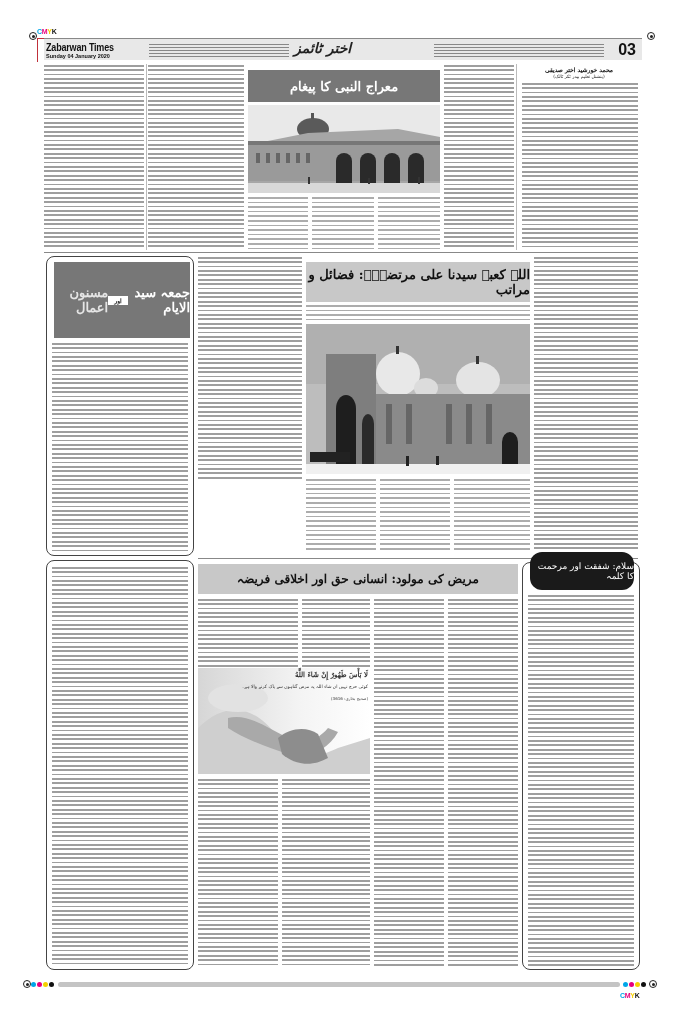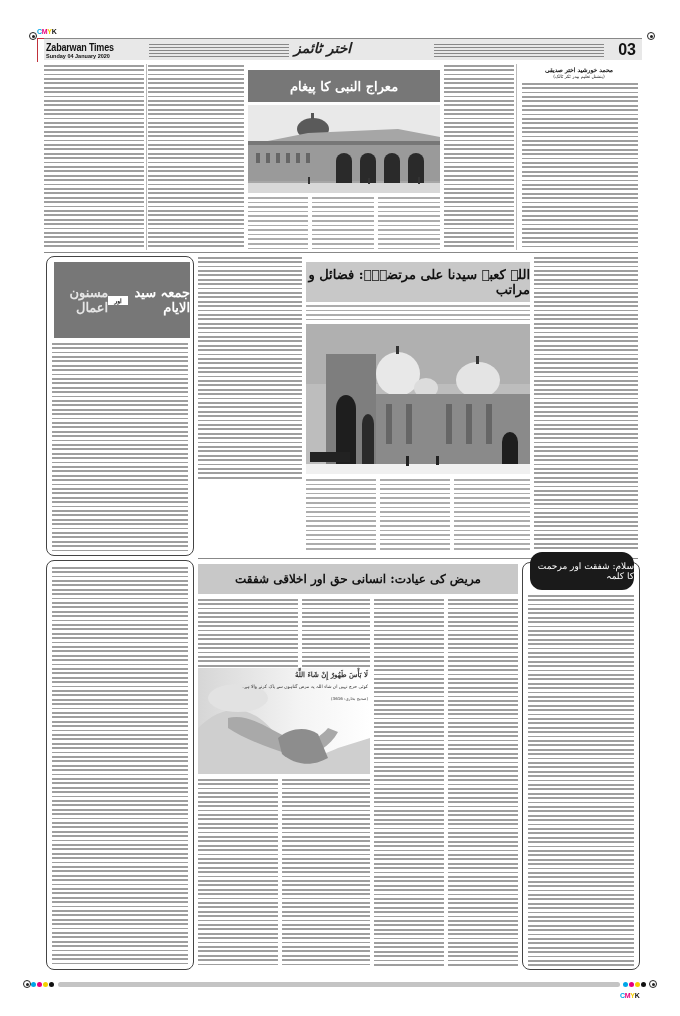--- a/index.html
+++ b/index.html
@@ -157,21 +157,21 @@
 <div class="txt" style="left:306px;top:478px;width:70px;height:74px;"></div>
 <div class="txt" style="left:380px;top:478px;width:70px;height:74px;"></div>
 <div class="txt" style="left:454px;top:478px;width:76px;height:74px;"></div>
 <div class="txt dense" style="left:534px;top:256px;width:104px;height:296px;"></div>
 
 <div class="hrule" style="left:198px;top:558px;width:440px;"></div>
 
 <div class="boxed" style="left:46px;top:560px;width:148px;height:410px;"></div>
 <div class="txt dense" style="left:52px;top:566px;width:136px;height:398px;"></div>
 
-<div class="title-box" style="left:198px;top:564px;width:320px;height:30px;font-size:12px;">مریض کی عیادت: انسانی حق اور اخلاقی شفقت</div>
+<div class="title-box" style="left:198px;top:564px;width:320px;height:30px;font-size:12px;">مریض کی مولود: انسانی حق اور اخلاقی فریضہ</div>
 <div class="txt dense" style="left:198px;top:598px;width:100px;height:70px;"></div>
 <div class="txt dense" style="left:302px;top:598px;width:68px;height:70px;"></div>
 <div class="photo" style="left:198px;top:668px;width:172px;height:106px;background:linear-gradient(90deg,#d6d6d6,#f4f4f4 60%,#ffffff);">
   <svg width="172" height="106" viewBox="0 0 172 106">
     <path d="M0,60 C30,30 60,40 80,70 C90,85 110,95 140,80 L172,70 L172,106 L0,106 Z" fill="#cfcfcf"></path>
     <path d="M30,50 C50,45 70,60 90,70 C105,78 120,72 130,60 L140,64 C130,82 110,92 90,86 C70,80 45,70 30,60 Z" fill="#a9a9a9"></path>
     <path d="M80,70 C92,60 108,58 120,66 L130,90 C112,100 96,96 84,86 Z" fill="#8d8d8d"></path>
     <ellipse cx="40" cy="30" rx="30" ry="14" fill="#e2e2e2"></ellipse>
   </svg>
 </div>

